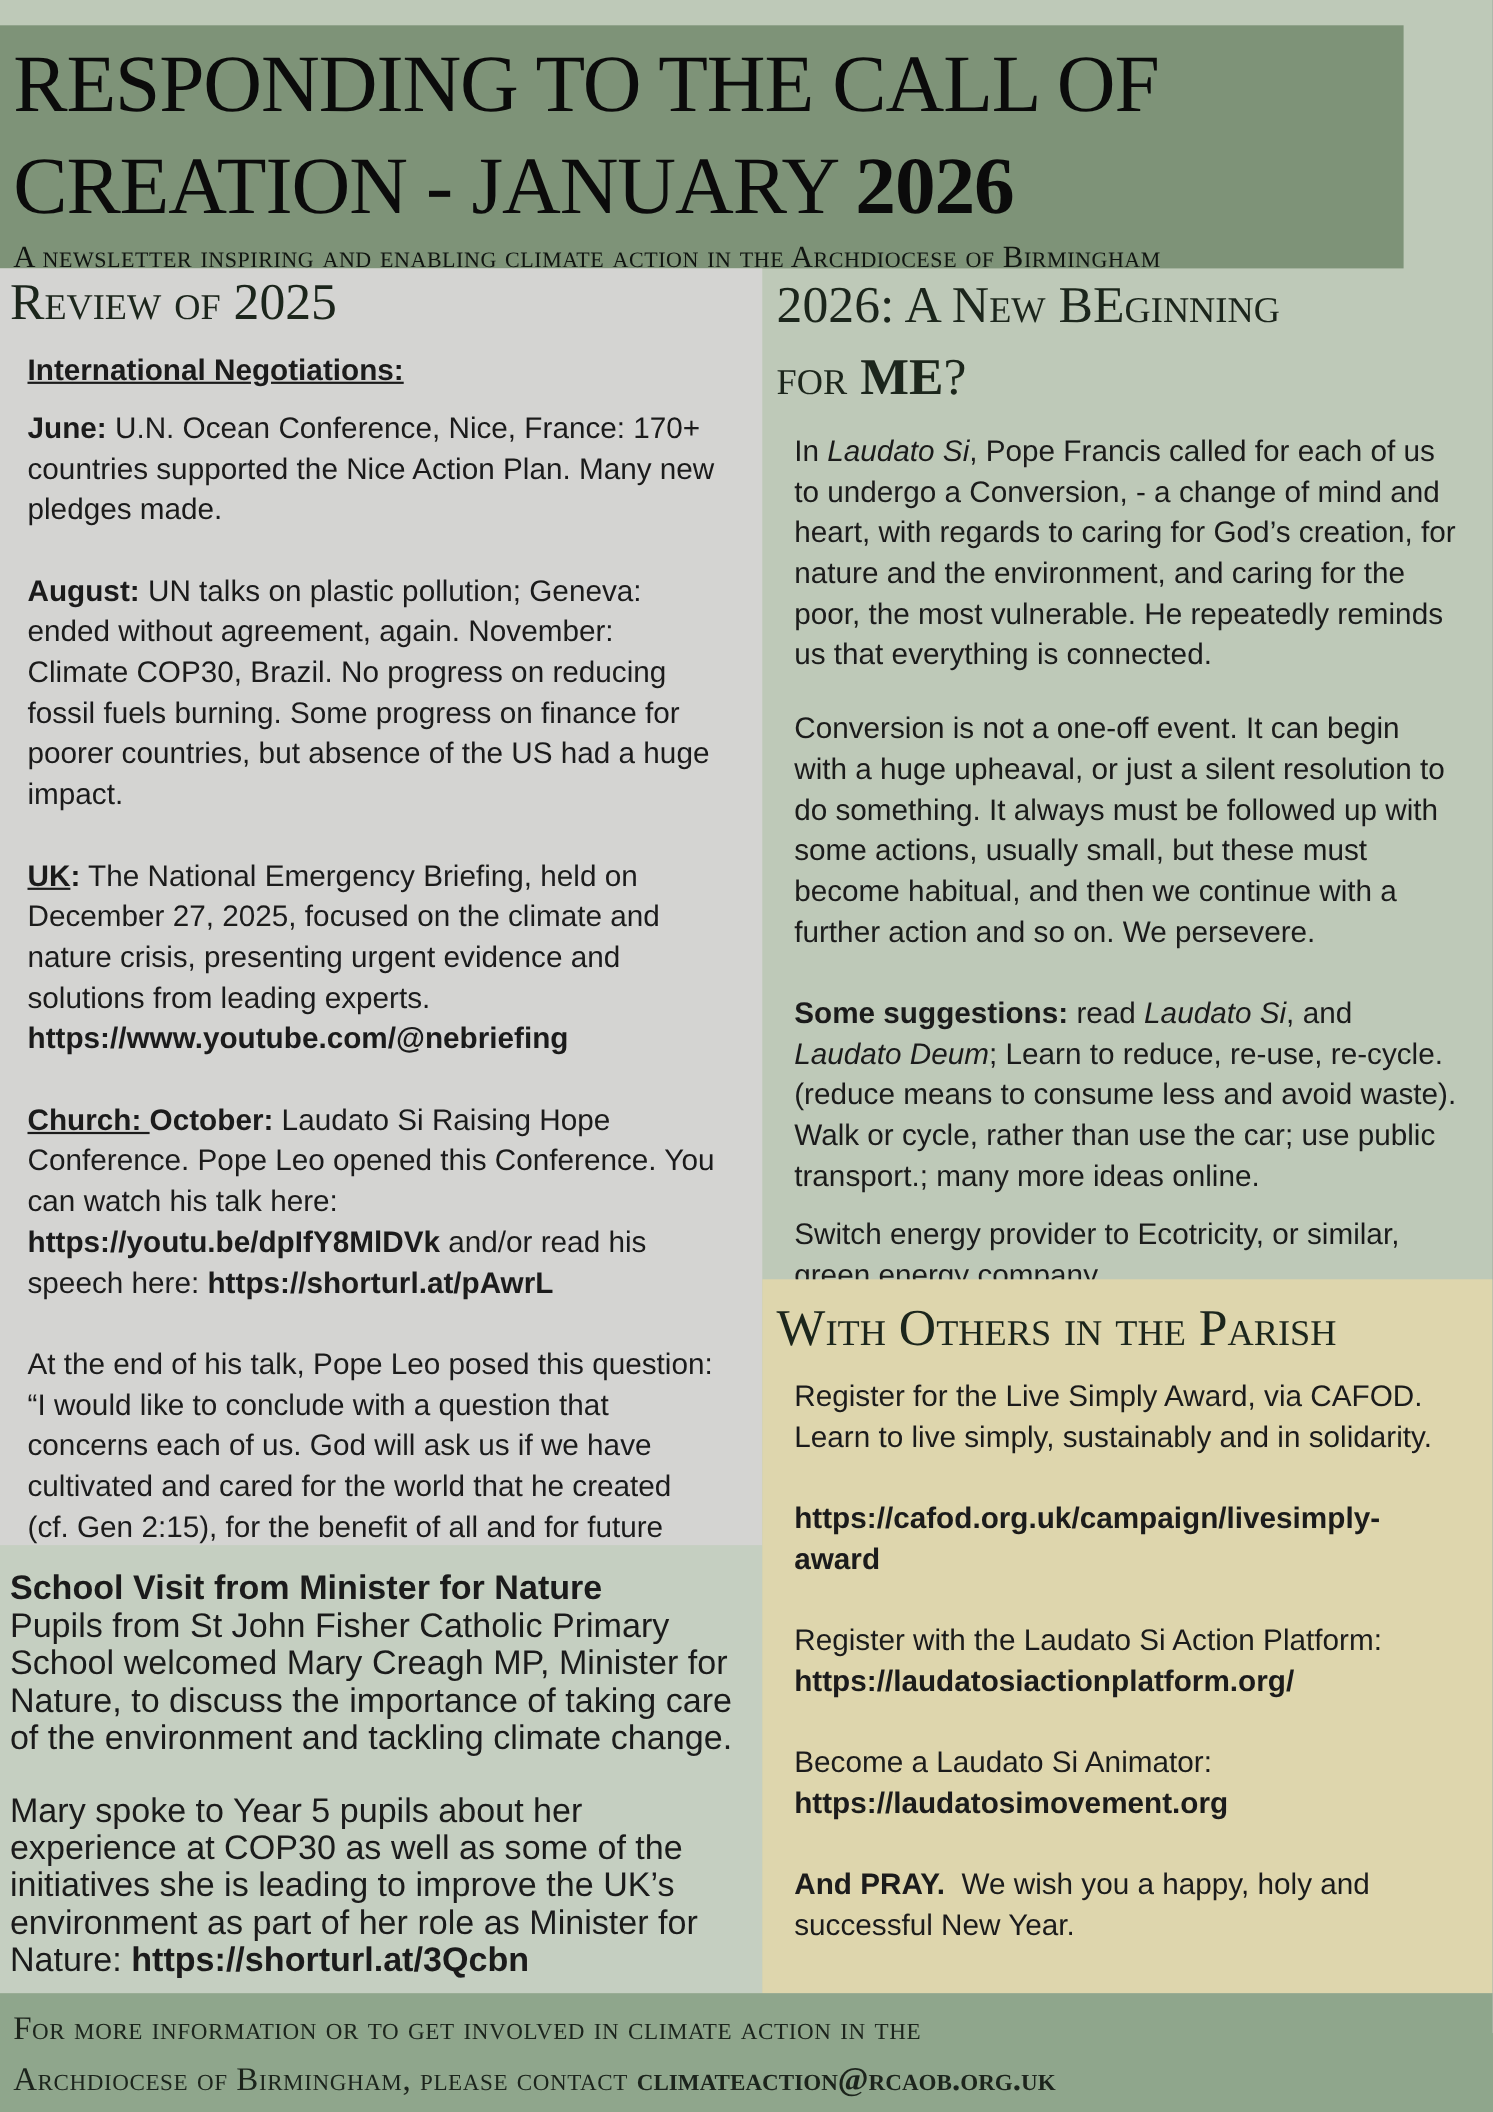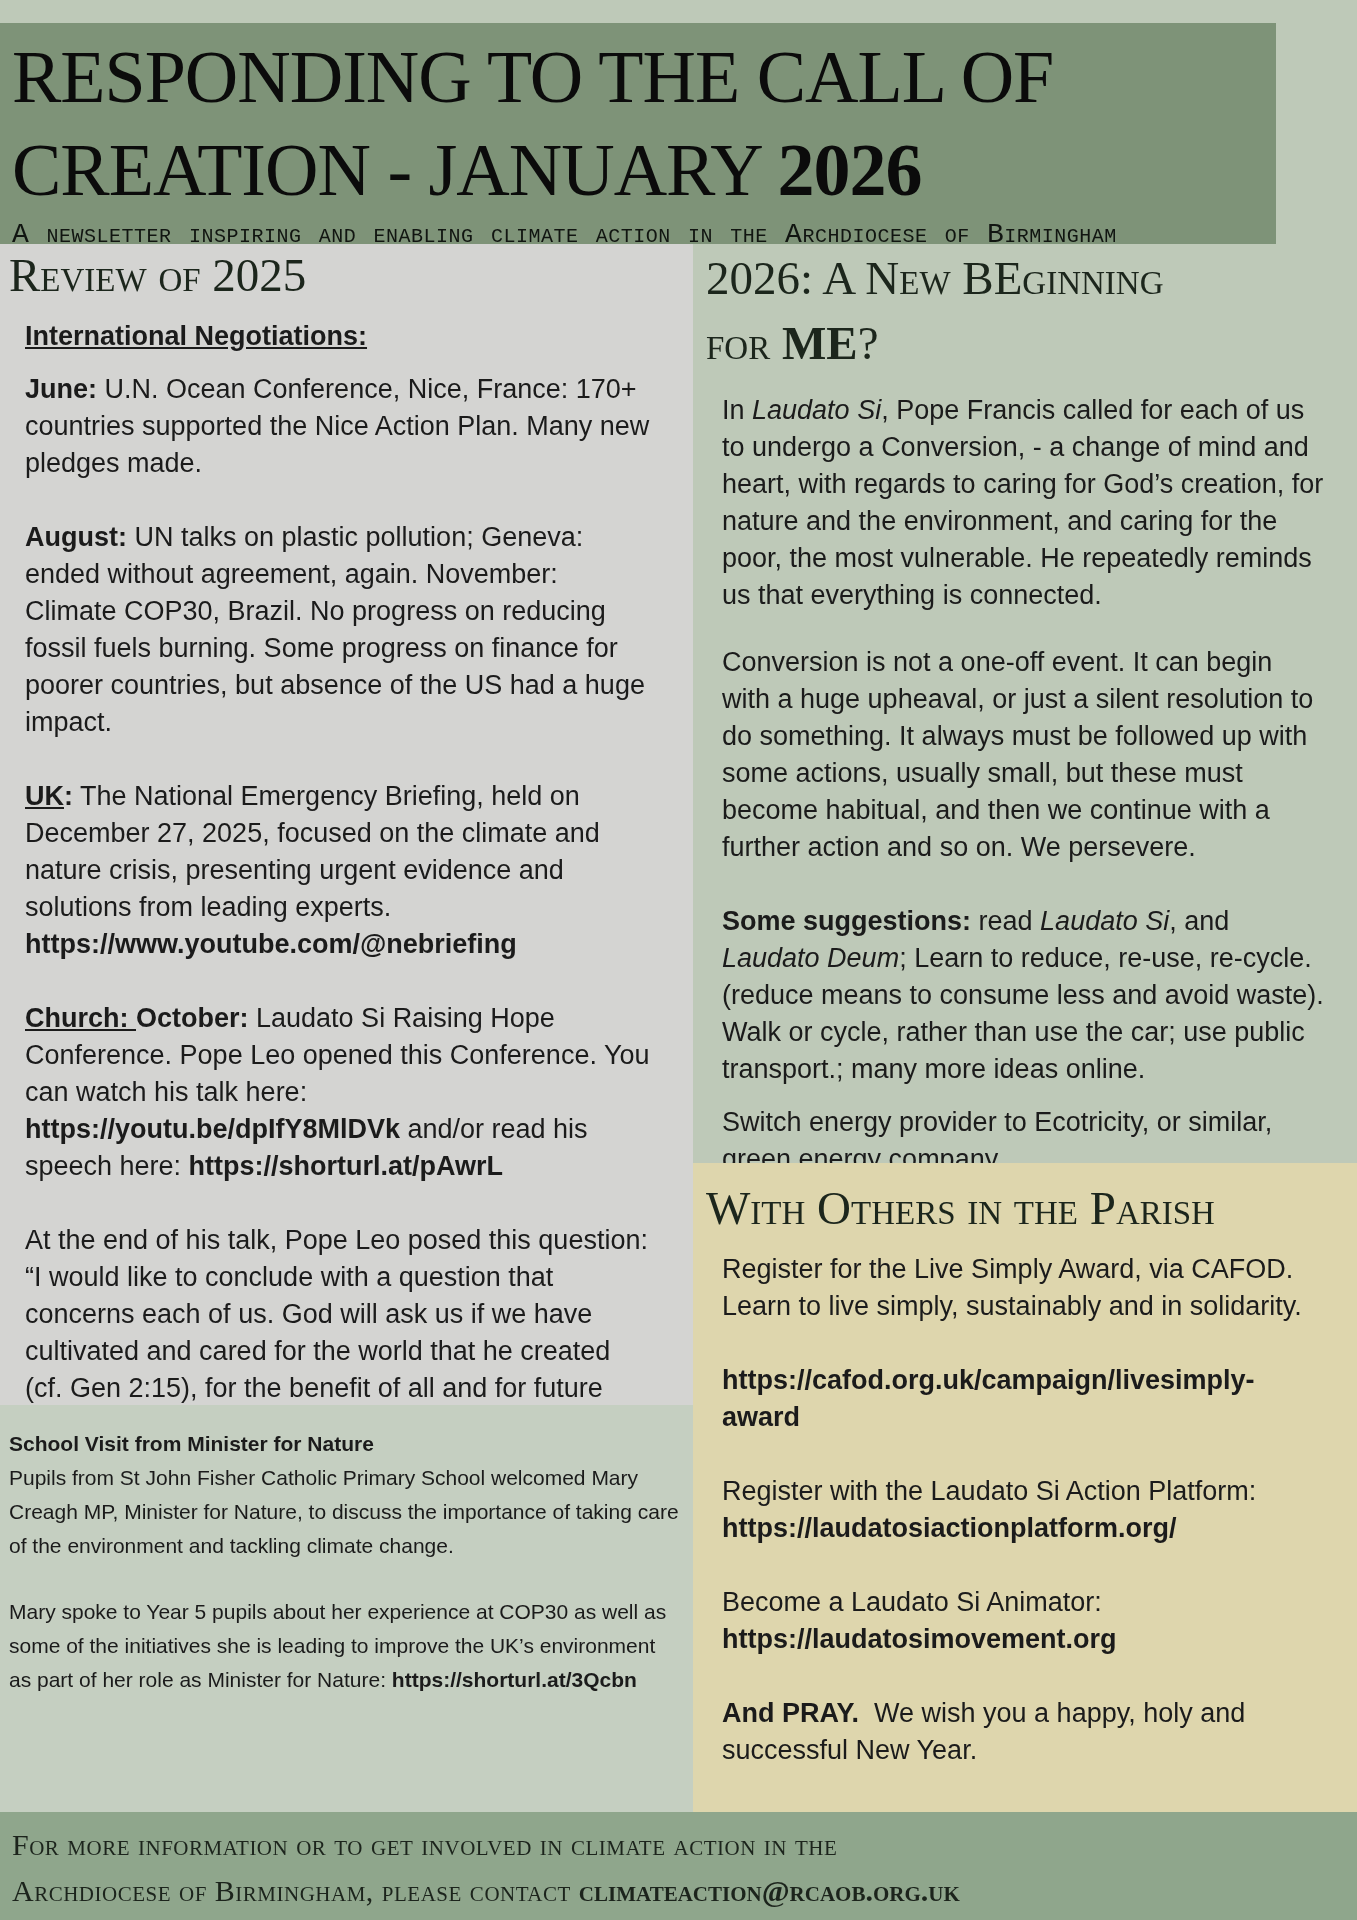--- a/index.html
+++ b/index.html
@@ -24,21 +24,21 @@
     font-weight:normal;
     font-size:74px;
     line-height:1.26;
     letter-spacing:-1px;
     color:#0b0b0b;
     white-space:nowrap;
   }
   .title .b{font-weight:bold;}
   .subtitle{
     margin:2px 0 0 0;
-    font-family:Liberation Mono, monospace;
+    font-family:Liberation Serif, serif;
     font-variant:small-caps;
     font-size:28px;
     letter-spacing:0.5px;
     color:#111511;
   }
   
   .col-left{
     position:absolute;top:244px;left:0;width:693px;height:1161px;
     background:#d4d4d2;
     box-sizing:border-box;
@@ -81,21 +81,21 @@
   .h2 .b{font-weight:bold;}
   .para{
     margin:16px;
     font-size:27px;
     line-height:37px;
   }
   .mb{margin-bottom:37px;}
   .mb30{margin-bottom:30px;}
   .spara{
     margin:0;
-    font-size:21px;
+    font-size:31px;
     line-height:34px;
   }
   .smb{margin-bottom:32px;}
   .b{font-weight:bold;}
   .i{font-style:italic;}
   .ul{text-decoration:underline;}
   .prewrap{white-space:pre-wrap;}
   .ftext{
     margin:0;
     font-family:Liberation Serif, serif;

